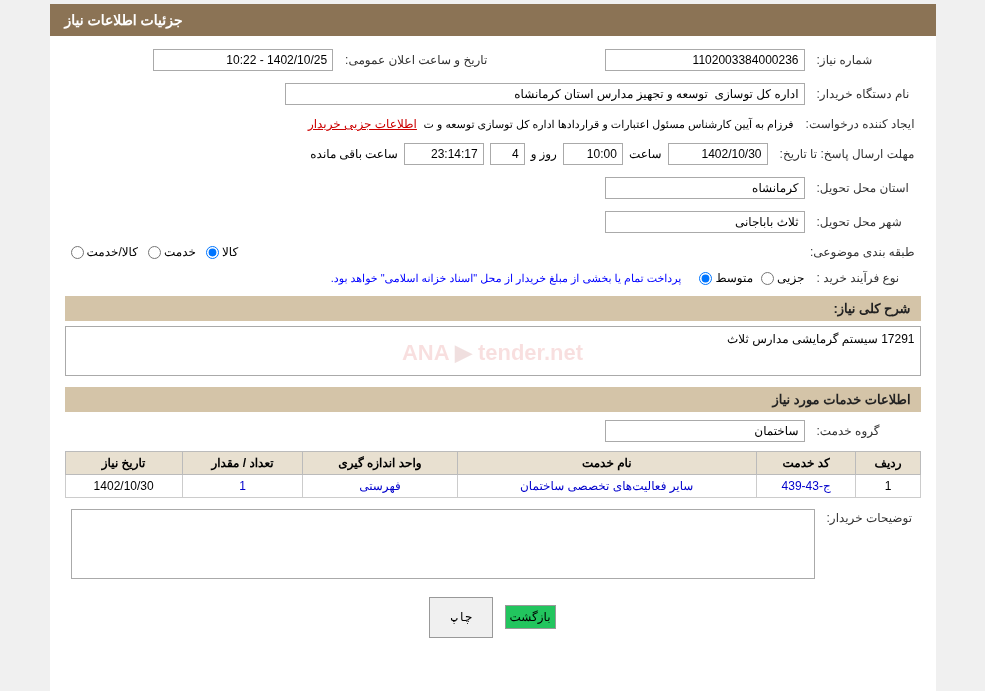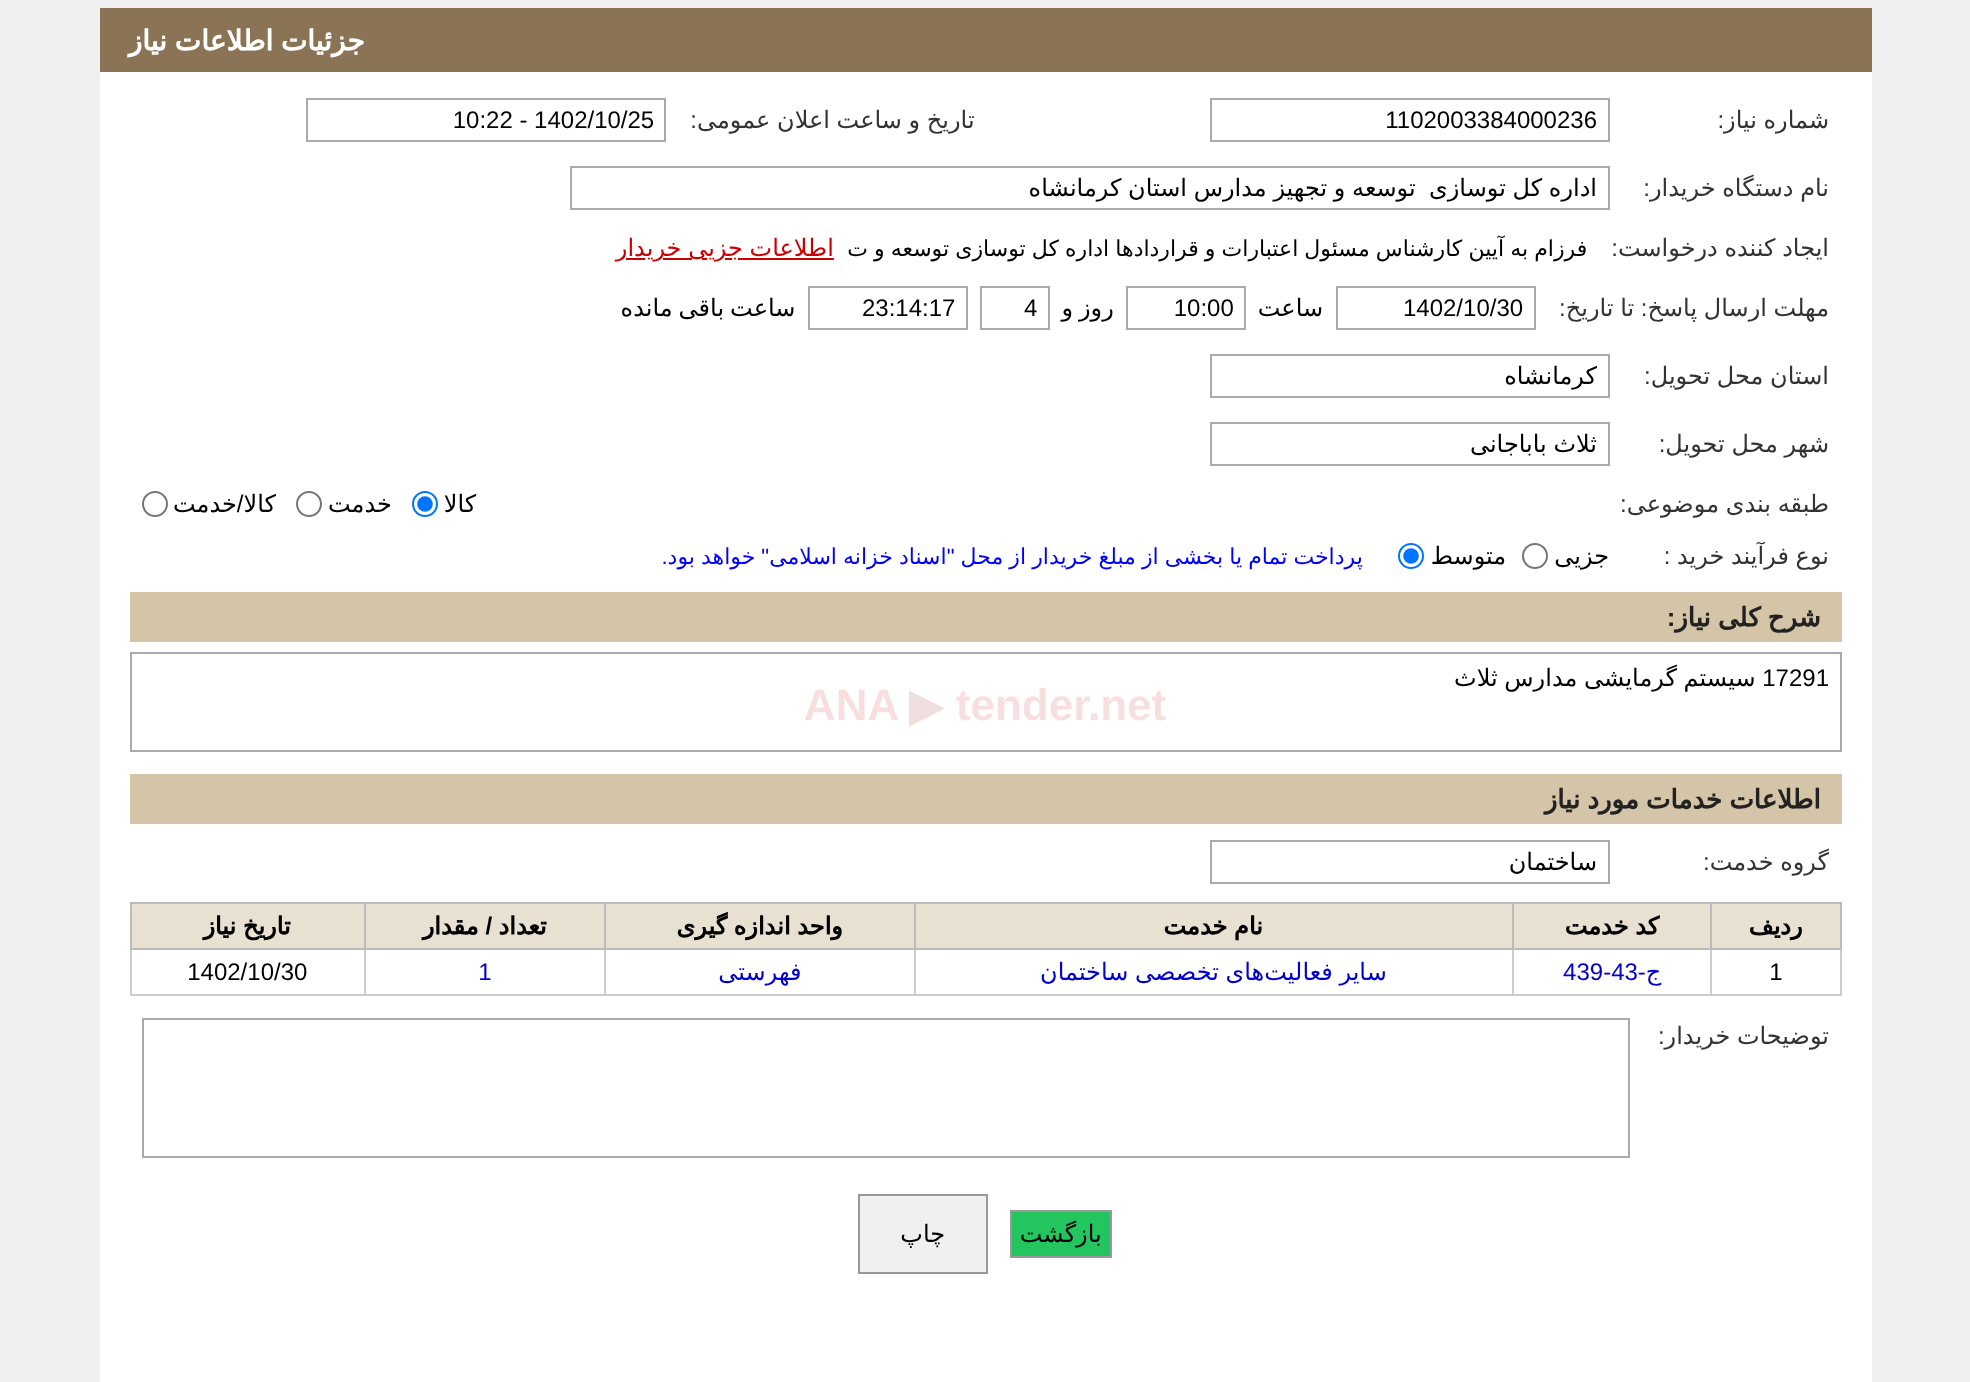--- a/index.html
+++ b/index.html
@@ -33,21 +33,21 @@
       margin-bottom: 6px;
     }
     .info-table td {
       padding: 3px 6px;
       vertical-align: middle;
       font-size: 12px;
     }
     .label-cell {
       color: #333;
       white-space: nowrap;
-      text-align: right;
+      text-align: left;
       font-weight: normal;
       width: 110px;
     }
     .value-cell {
       text-align: right;
     }
     .input-box {
       border: 1px solid #aaa;
       padding: 2px 5px;
       background: #fff;
@@ -75,20 +75,21 @@
       gap: 6px;
     }
     .radio-group {
       display: flex;
       align-items: center;
       gap: 10px;
       flex-direction: row-reverse;
     }
     .radio-item {
       display: flex;
+      align-items: center;
       gap: 3px;
     }
     .section-header {
       background: #d4c4a8;
       padding: 5px 10px;
       font-weight: bold;
       font-size: 13px;
       margin: 8px 0 5px 0;
       text-align: right;
       color: #222;
@@ -132,21 +133,21 @@
       font-size: 12px;
       font-family: Tahoma, Arial, sans-serif;
       cursor: pointer;
       margin: 0 4px;
     }
     .btn-print {
       background: #f0f0f0;
       border: 1px solid #999;
       padding: 12px 20px;
       font-size: 12px;
-      font-family: Liberation Sans, sans-serif;
+      font-family: Liberation Mono, monospace;
       cursor: pointer;
       margin: 0 4px;
     }
     .buttons-row {
       text-align: center;
       margin: 12px 0 8px 0;
     }
     .watermark-area {
       position: relative;
     }

